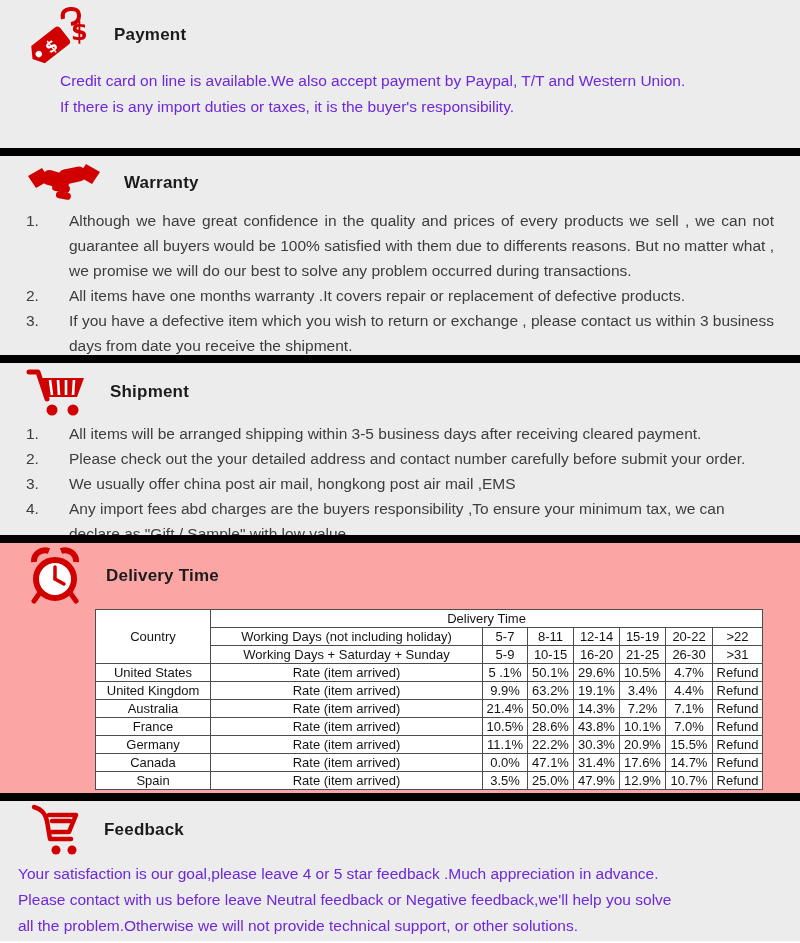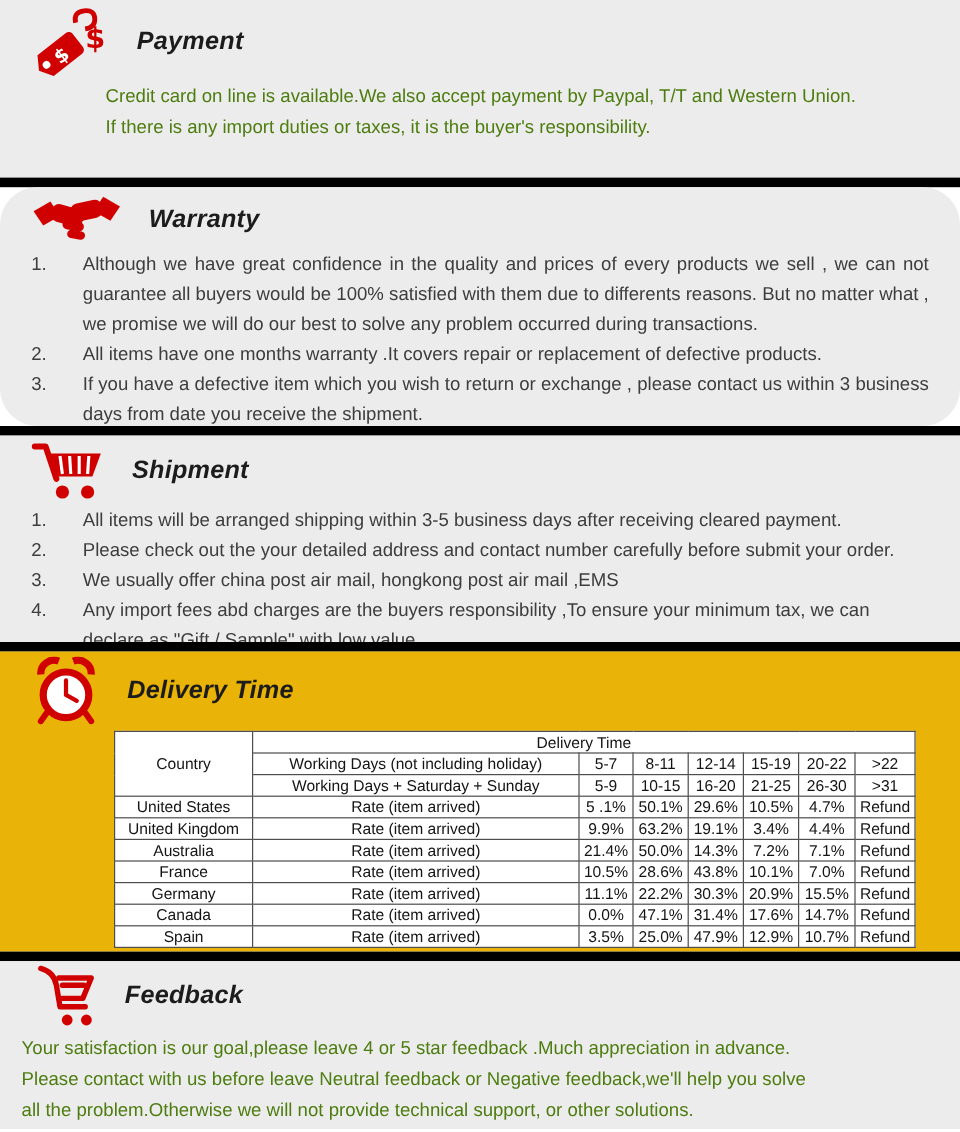--- a/index.html
+++ b/index.html
@@ -6,47 +6,46 @@
   html, body { background: #ffffff; }
   body {
     width: 800px;
     font-family: "Liberation Sans", "DejaVu Sans", sans-serif;
     color: #3d3d3d;
   }
   .page { width: 800px; }
 
   .sec { background: #ececec; overflow: hidden; }
   .sec-payment  { height: 148px; }
-  .sec-warranty { height: 199px; border-radius: 31px; }
+  .sec-warranty { height: 199px; }
   .sec-shipment { height: 172px; }
-  .sec-delivery { height: 250px; background: #eab308; }
+  .sec-delivery { height: 250px; background: #fca5a5; }
   .sec-feedback { height: 140px; }
 
   .bar { height: 8px; background: #000000; }
 
   .sec-head {
     display: flex;
     align-items: center;
     gap: 22px;
     padding: 6px 0 0 26px;
   }
   .sec-head .icon { display: inline-flex; align-items: center; justify-content: center; }
   .title {
-    font-size: 21px;
+    font-size: 17px;
     font-weight: 600;
     color: #1c1c1c;
     letter-spacing: 0.2px;
-    font-style: italic;
   }
 
   .plain {
-    padding: 4px 22px 8px 88px;
+    padding: 4px 22px 8px 60px;
     font-size: 15.5px;
     line-height: 26px;
-    color: #4d7c0f;
+    color: #6d28d9;
   }
   .sec-feedback .plain { padding-left: 18px; line-height: 26px; }
 
   .list { padding: 2px 26px 6px 26px; }
   .li { display: flex; font-size: 15.5px; line-height: 25px; color: #3d3d3d; }
   .li .num { flex: 0 0 22px; text-align: left; }
   .li .txt { flex: 1; margin-left: 21px; }
   .sec-warranty .li .txt { text-align: justify; }
 
   .dtable {

